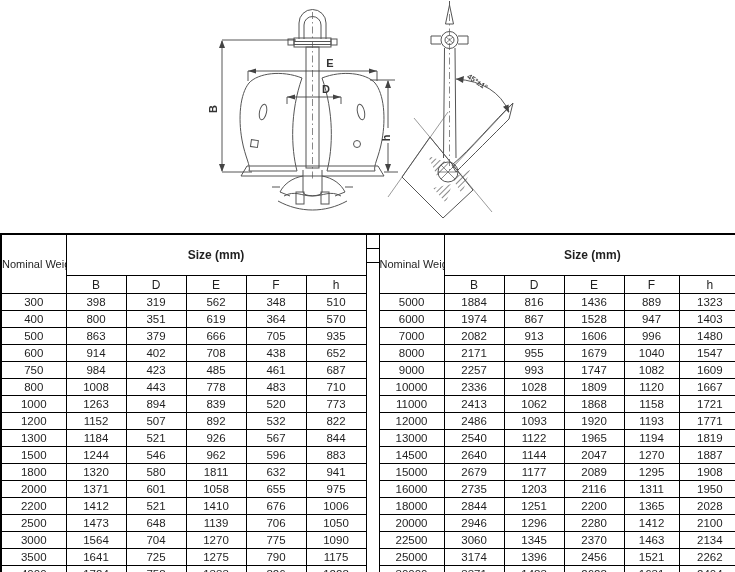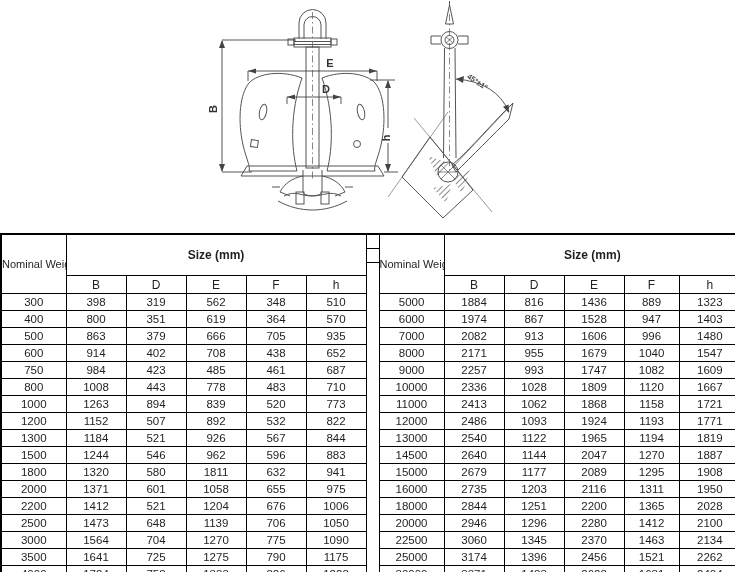--- a/index.html
+++ b/index.html
@@ -310,21 +310,21 @@
         <td>1200</td>
         <td>1152</td>
         <td>507</td>
         <td>892</td>
         <td>532</td>
         <td>822</td>
         <td class="sp"></td>
         <td>12000</td>
         <td>2486</td>
         <td>1093</td>
-        <td>1924</td>
+        <td>1920</td>
         <td>1193</td>
         <td>1771</td>
       </tr>
       <tr>
         <td>1300</td>
         <td>1184</td>
         <td>521</td>
         <td>926</td>
         <td>567</td>
         <td>844</td>
@@ -378,21 +378,21 @@
         <td>2735</td>
         <td>1203</td>
         <td>2116</td>
         <td>1311</td>
         <td>1950</td>
       </tr>
       <tr>
         <td>2200</td>
         <td>1412</td>
         <td>521</td>
-        <td>1204</td>
+        <td>1410</td>
         <td>676</td>
         <td>1006</td>
         <td class="sp"></td>
         <td>18000</td>
         <td>2844</td>
         <td>1251</td>
         <td>2200</td>
         <td>1365</td>
         <td>2028</td>
       </tr>

